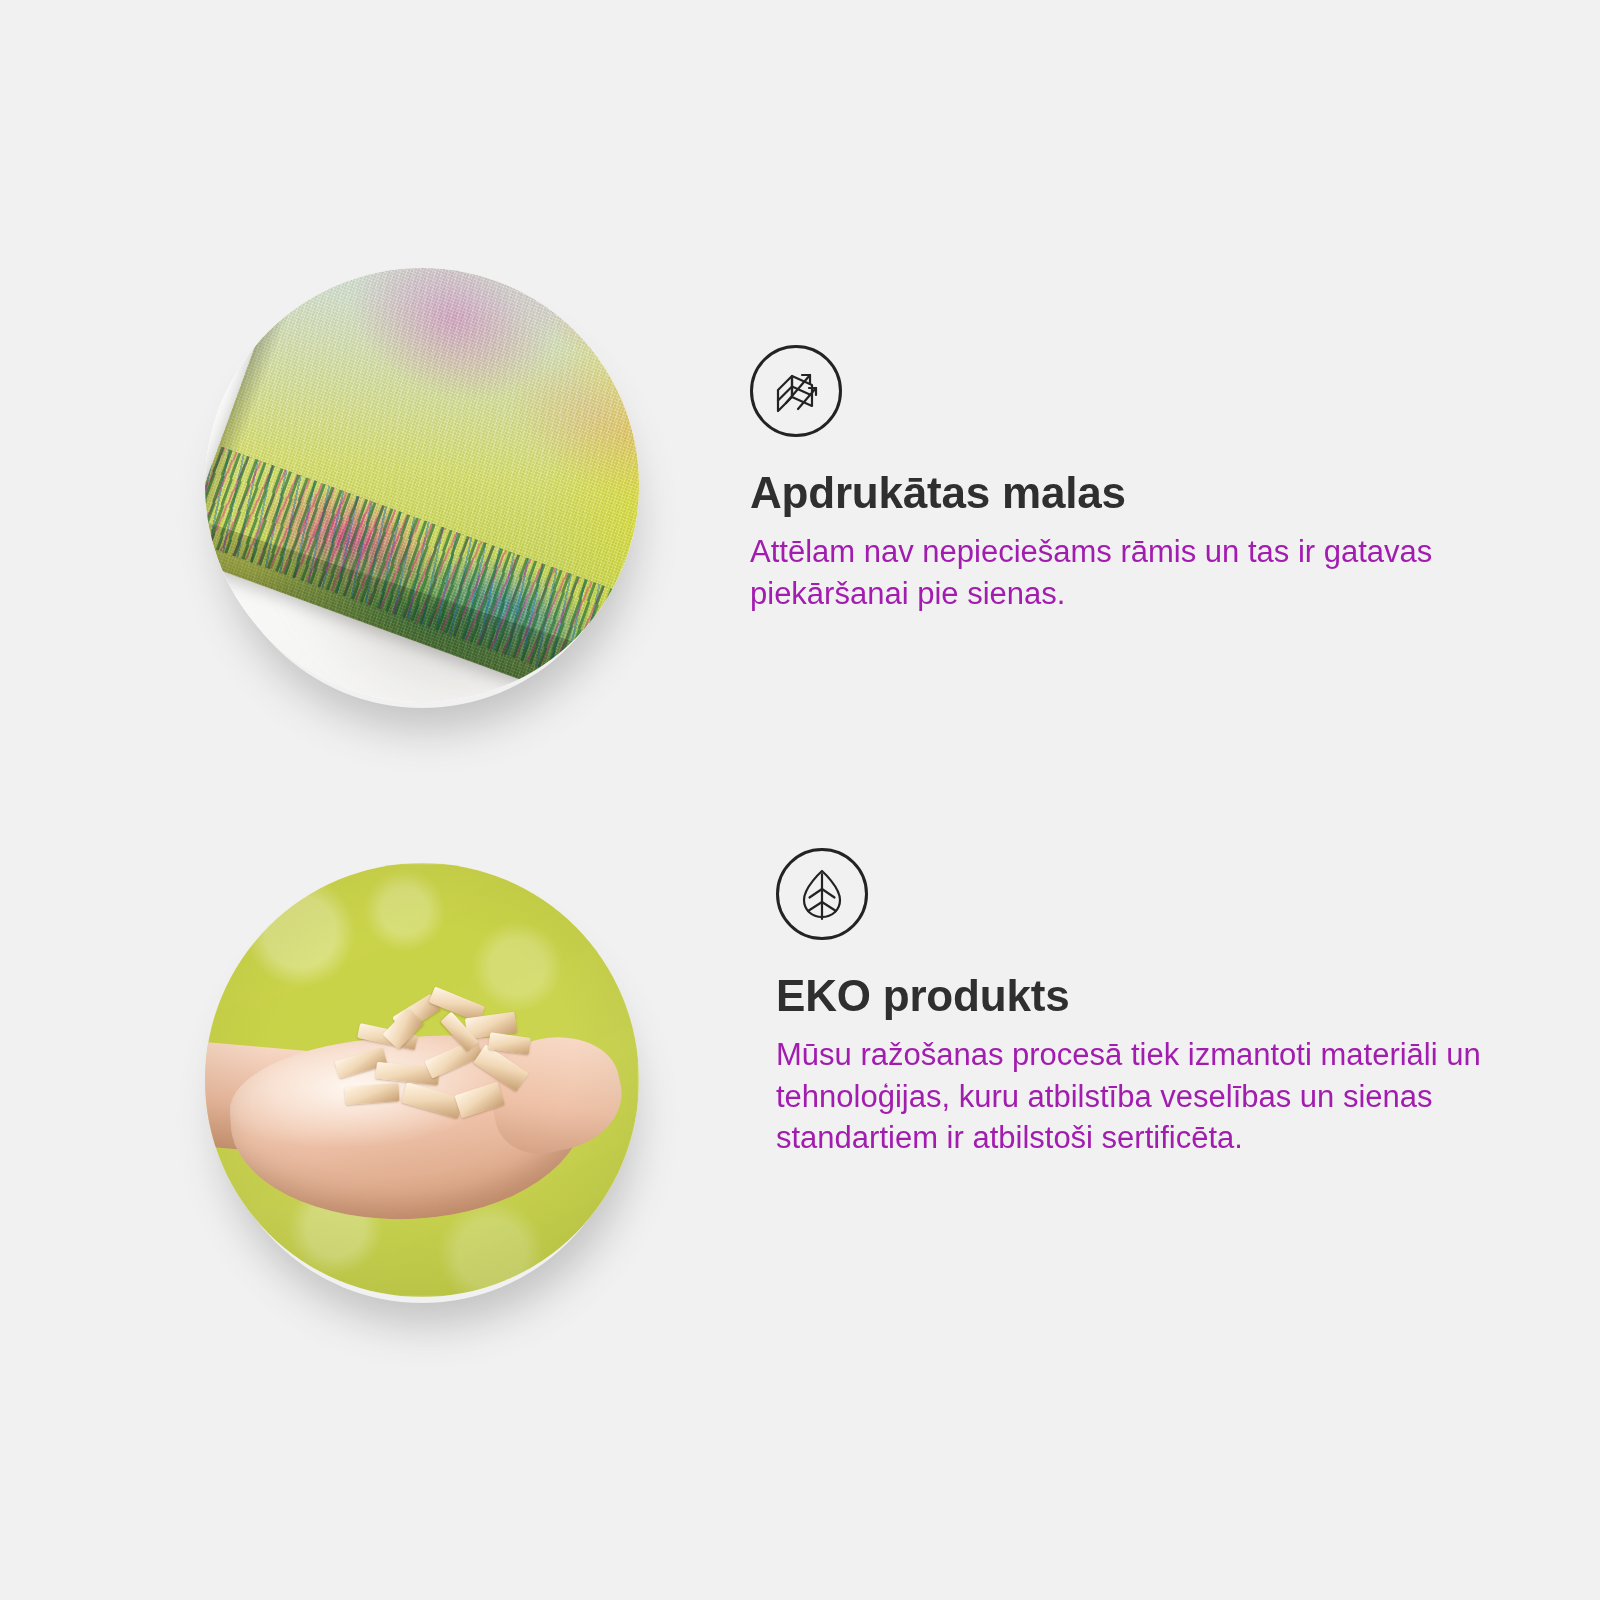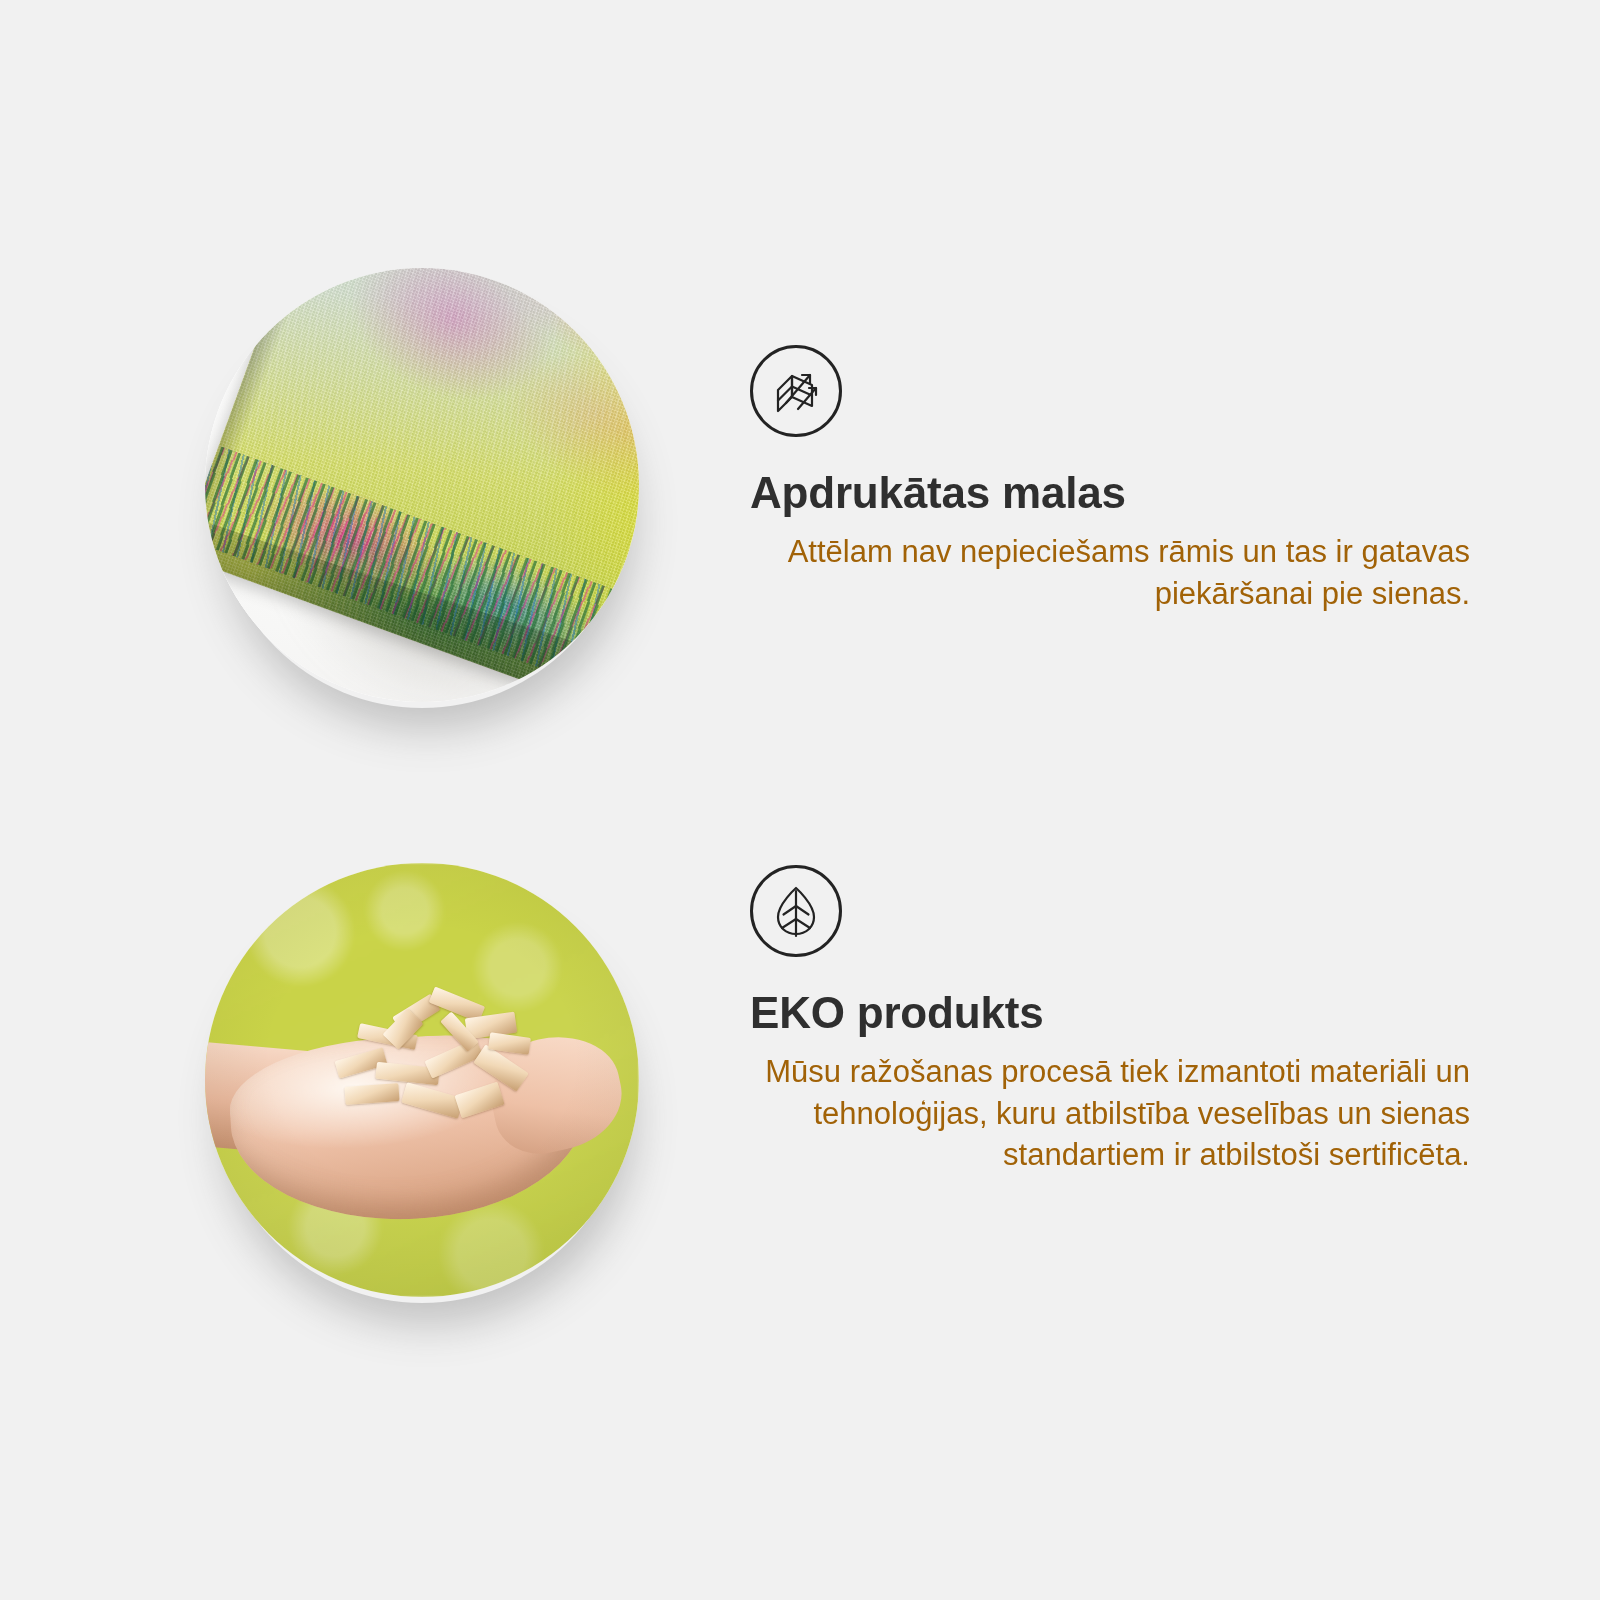--- a/index.html
+++ b/index.html
@@ -228,38 +228,37 @@
     width: 92px;
     height: 92px;
     border-radius: 50%;
     border: 3px solid #232323;
     box-sizing: border-box;
     display: flex;
     align-items: center;
     justify-content: center;
   }
   #feature-0 .content { top: 95px; }
-  #feature-1 .content { top: 20px; }
+  #feature-1 .content { top: 3px; margin-left: 26px; }
 
   .feature-title {
     margin: 32px 0 0 0;
     font-size: 44px;
     font-weight: 700;
     color: #2f2f2f;
     letter-spacing: -0.2px;
     line-height: 1.1;
   }
   .feature-desc {
     margin: 14px 0 0 0;
     font-size: 31px;
     font-weight: 400;
-    color: #a16207;
+    color: #a21caf;
     line-height: 1.34;
     max-width: 720px;
-    text-align: right;
   }
 </style>
 </head>
 <body>
 
 <div class="page">
 
   <section class="feature" id="feature-0">
 
     <div class="media-wrap">

